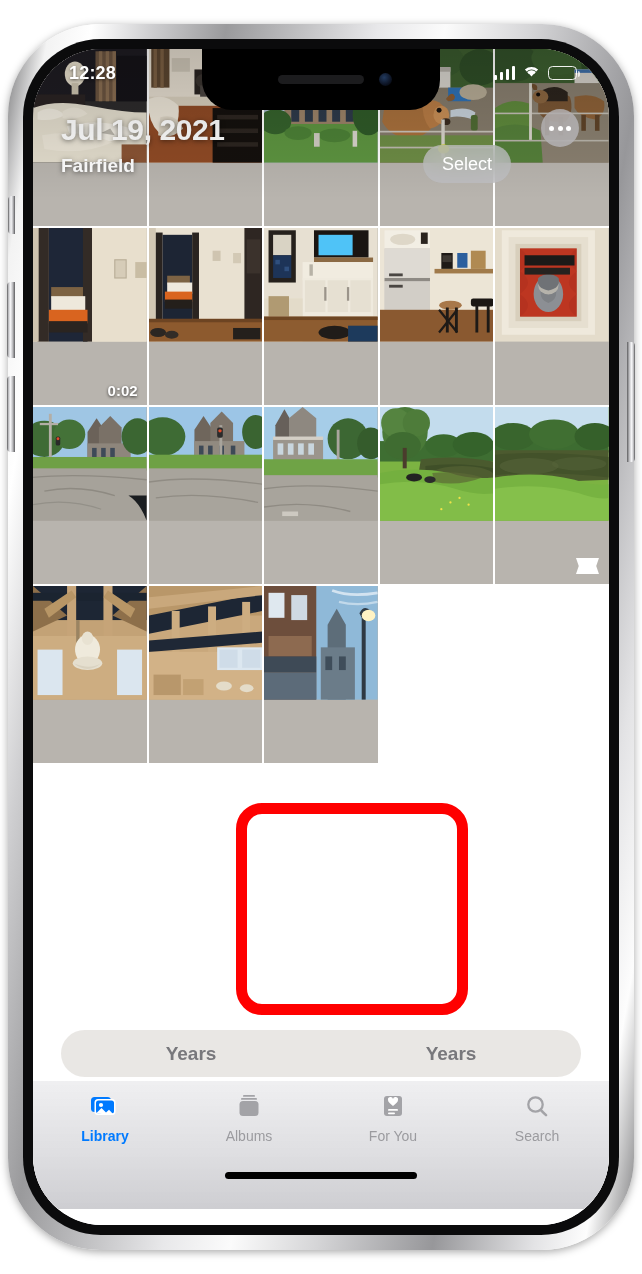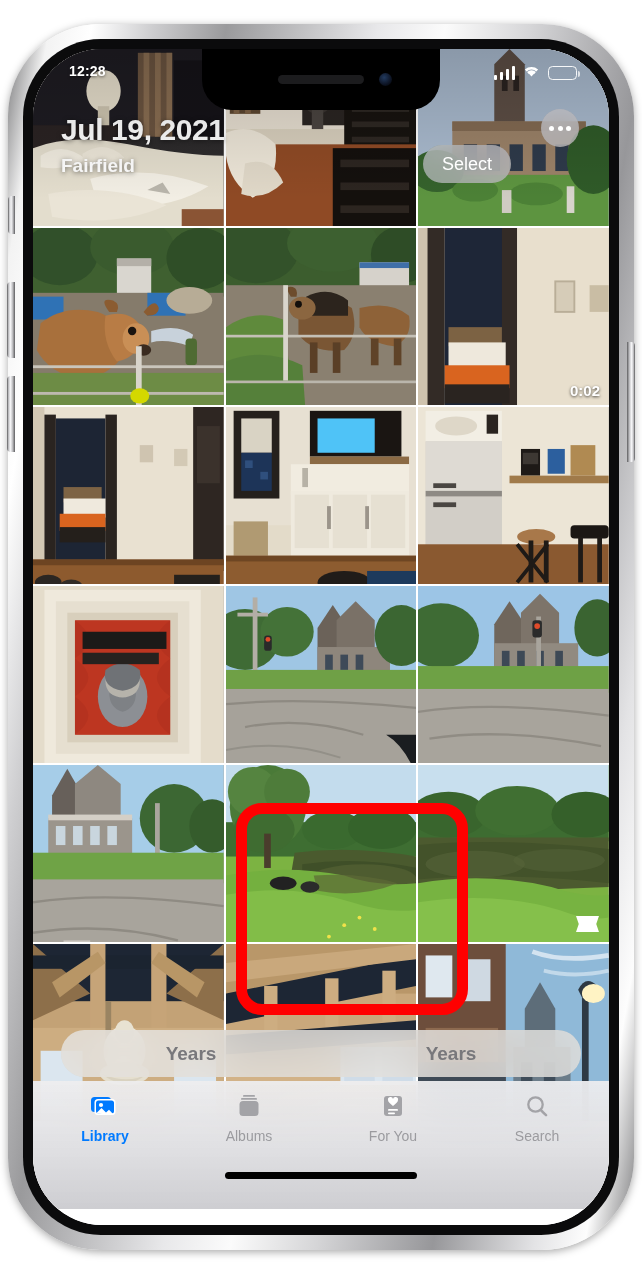--- a/index.html
+++ b/index.html
@@ -70,21 +70,21 @@
     background: #fff;
   }
 
   
   #status-bar {
     position: absolute; top: 0; left: 0; right: 0; height: 50px;
     z-index: 50; color: #fff;
   }
   #status-time {
     position: absolute; left: 36px; top: 14px;
-    font-size: 14px; font-weight: bold; letter-spacing: .2px;
+    font-size: 18px; font-weight: bold; letter-spacing: .2px;
     text-shadow: 0 1px 3px rgba(0,0,0,.55);
   }
   #status-icons {
     position: absolute; right: 32px; top: 15px;
     display: flex; align-items: center; gap: 7px;
   }
   .sig-bars { display: flex; align-items: flex-end; gap: 2.5px; height: 14px; }
   .sig-bars i { width: 3.5px; background: #fff; border-radius: 1px; display: block; }
   .sig-bars i:nth-child(1) { height: 5px; }
   .sig-bars i:nth-child(2) { height: 8px; }
@@ -98,21 +98,21 @@
     content:''; position: absolute; right: -4px; top: 4px;
     width: 2.4px; height: 6px; border-radius: 0 2px 2px 0;
     background: rgba(255,255,255,.7);
   }
   #battery-fill { height: 100%; background: #fff; border-radius: 2.5px; }
 
   
   #photo-grid {
     position: absolute; top: 0; left: 0; right: 0; bottom: 0;
     display: grid;
-    grid-template-columns: repeat(3, 1fr);
+    grid-template-columns: repeat(5, 1fr);
     grid-auto-rows: 177px;
     gap: 2px;
     background: #fff;
   }
   .thumb { position: relative; overflow: hidden; background: #b8b4ae; }
   .thumb .art { position: absolute; inset: 0; }
 
   .badge-duration {
     position: absolute; right: 9px; bottom: 6px;
     color: #fff; font-size: 15px; font-weight: bold;

